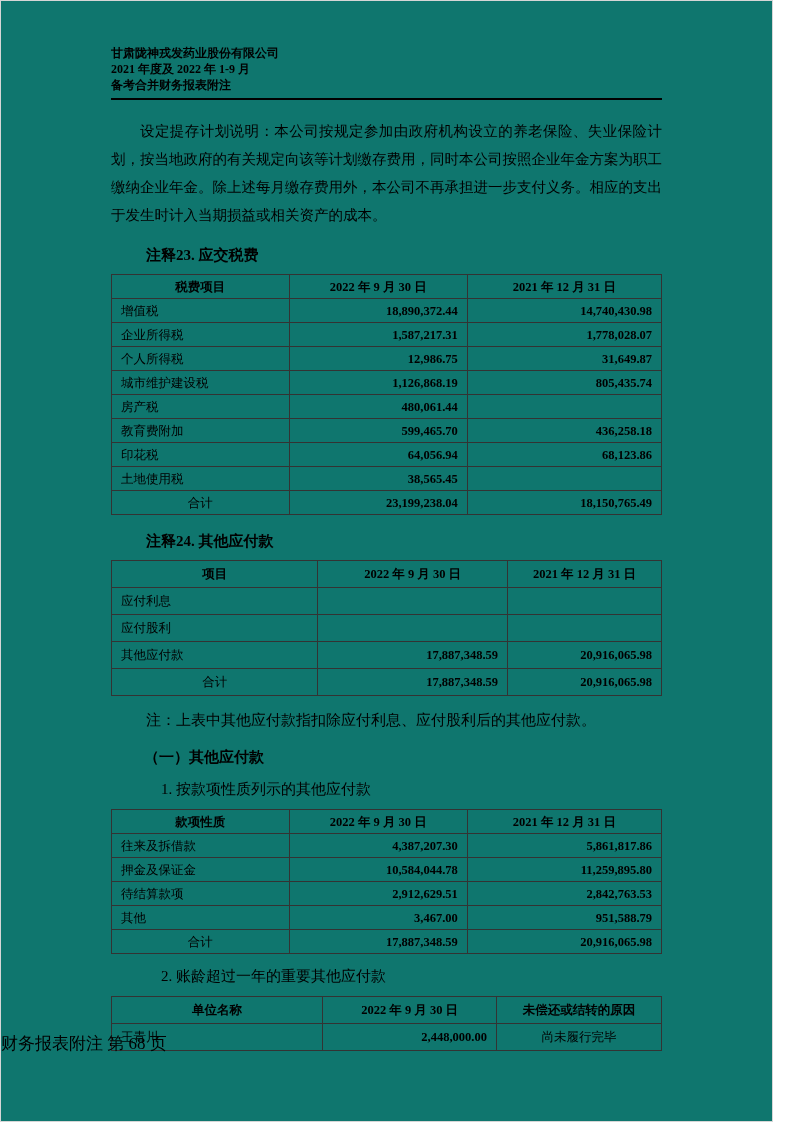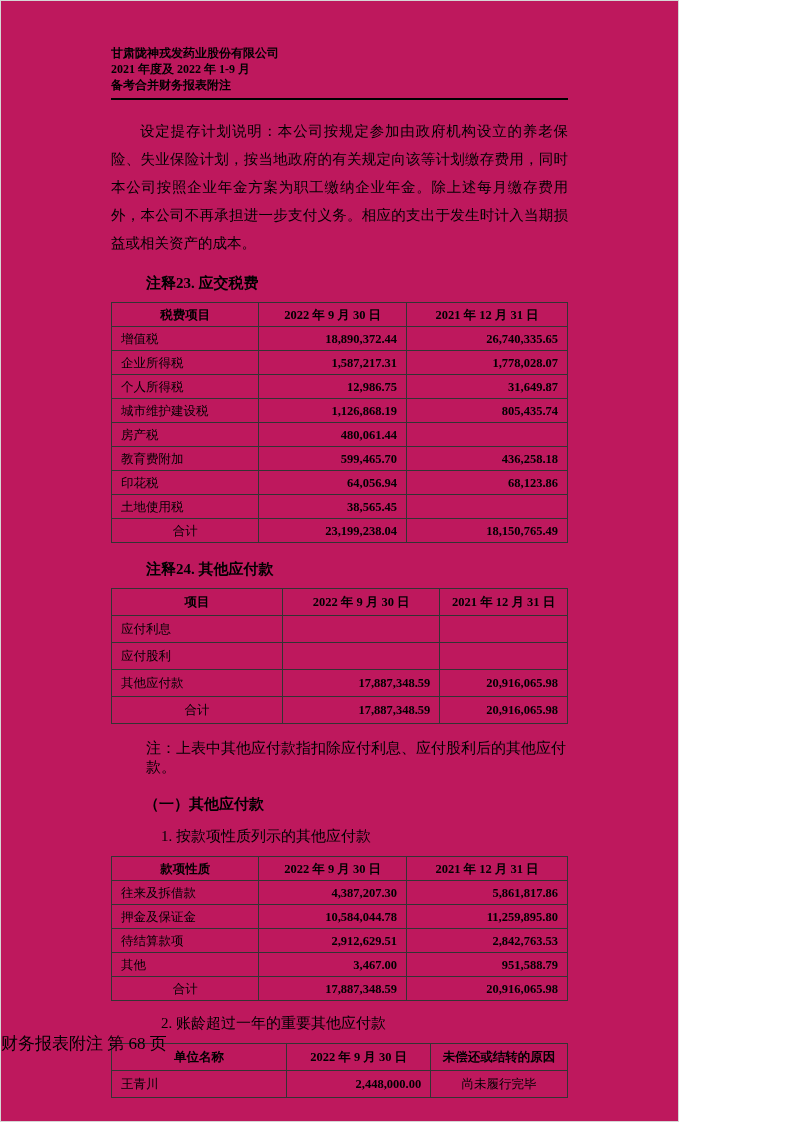--- a/index.html
+++ b/index.html
@@ -4,22 +4,22 @@
 <style>
   * { box-sizing: border-box; margin: 0; padding: 0; }
   html, body { background: #ffffff; }
   body {
     width: 793px; height: 1122px;
     font-family: "Liberation Serif", "DejaVu Serif", serif;
     color: #000;
   }
   .page {
     position: relative;
-    width: 679px; height: 1122px;
-    background: #be185d;
+    width: 773px; height: 1122px;
+    background: #0f766e;
     border: 1px solid #d6d6d6;
     padding: 44px 110px 0 110px;
     overflow: hidden;
   }
   .doc-header { font-size: 12px; line-height: 16px; font-weight: bold; }
   .header-rule { border: none; border-top: 2px solid #000; margin-top: 5px; }
 
   .para {
     font-size: 14.5px; line-height: 28px;
     text-align: justify; text-indent: 2em;
@@ -87,21 +87,21 @@
       <tr>
         <th>税费项目</th>
         <th>2022 年 9 月 30 日</th>
         <th>2021 年 12 月 31 日</th>
       </tr>
     </thead>
     <tbody>
       <tr>
           <td class="label">增值税</td>
           <td class="num">18,890,372.44</td>
-          <td class="num">26,740,335.65</td>
+          <td class="num">14,740,430.98</td>
         </tr>
       <tr>
           <td class="label">企业所得税</td>
           <td class="num">1,587,217.31</td>
           <td class="num">1,778,028.07</td>
         </tr>
       <tr>
           <td class="label">个人所得税</td>
           <td class="num">12,986.75</td>
           <td class="num">31,649.87</td>

